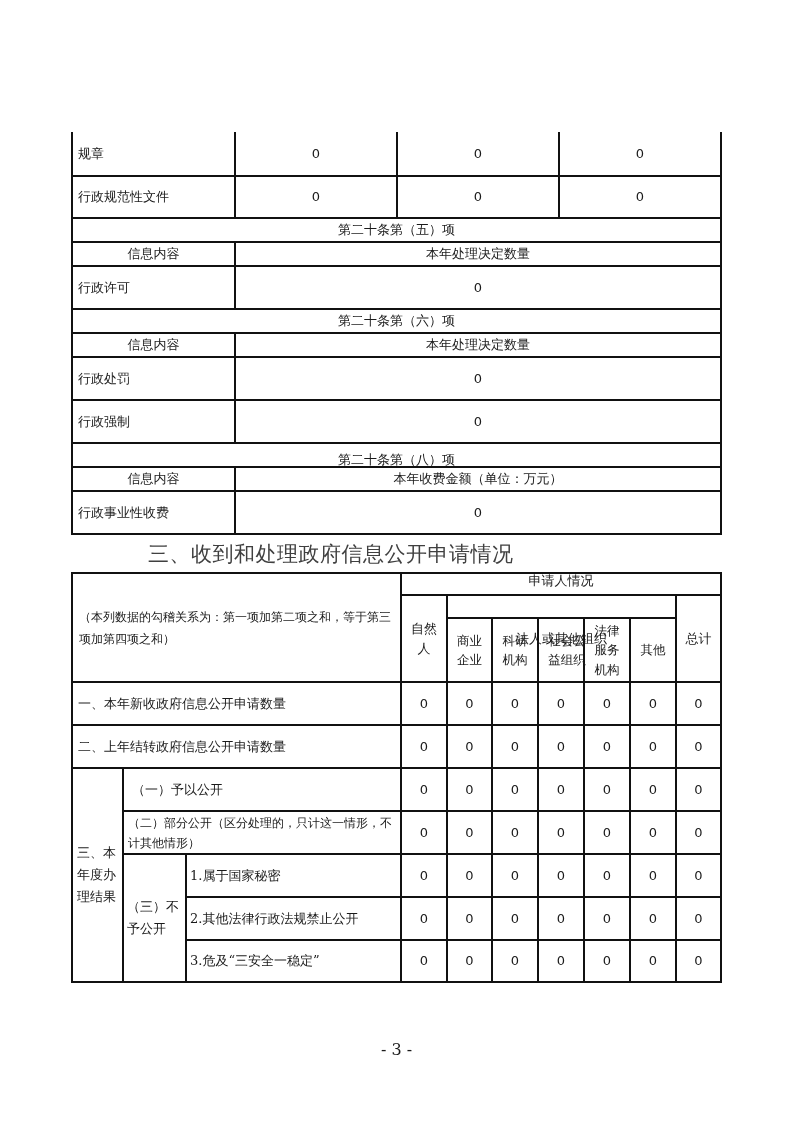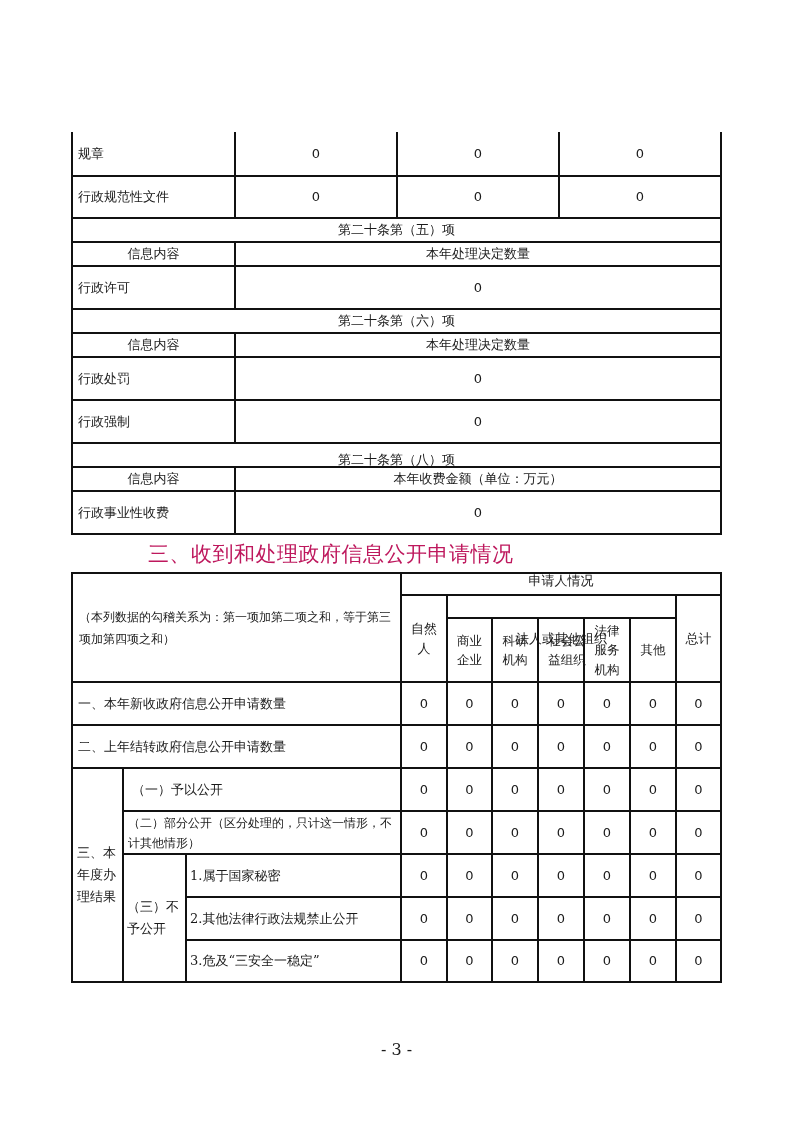--- a/index.html
+++ b/index.html
@@ -14,21 +14,21 @@
     font-size: 13px; line-height: 1.5;
   }
   .left { justify-content: flex-start; padding-left: 5px; }
   .center { justify-content: center; text-align: center; }
   .num { font-family: "DejaVu Sans", "Liberation Sans", sans-serif; font-size: 13px; }
   .hl { position: absolute; height: 2px; background: #111; }
   .vl { position: absolute; width: 2px; background: #111; }
   .section-title {
     position: absolute; left: 148px; top: 540px;
     font-family: "DejaVu Sans", "Liberation Sans", sans-serif;
-    font-size: 21px; color: #be185d; letter-spacing: 0.5px;
+    font-size: 21px; color: #404040; letter-spacing: 0.5px;
   }
   .note { font-size: 12px; line-height: 22px; padding: 0 6px; }
   .small { font-size: 12.5px; line-height: 1.55; }
   .page-num {
     position: absolute; top: 1040px; left: 0; width: 793px; text-align: center;
     font-size: 16px; font-family: "DejaVu Serif", "Liberation Serif", serif;
   }
 </style>
 </head>
 <body>

